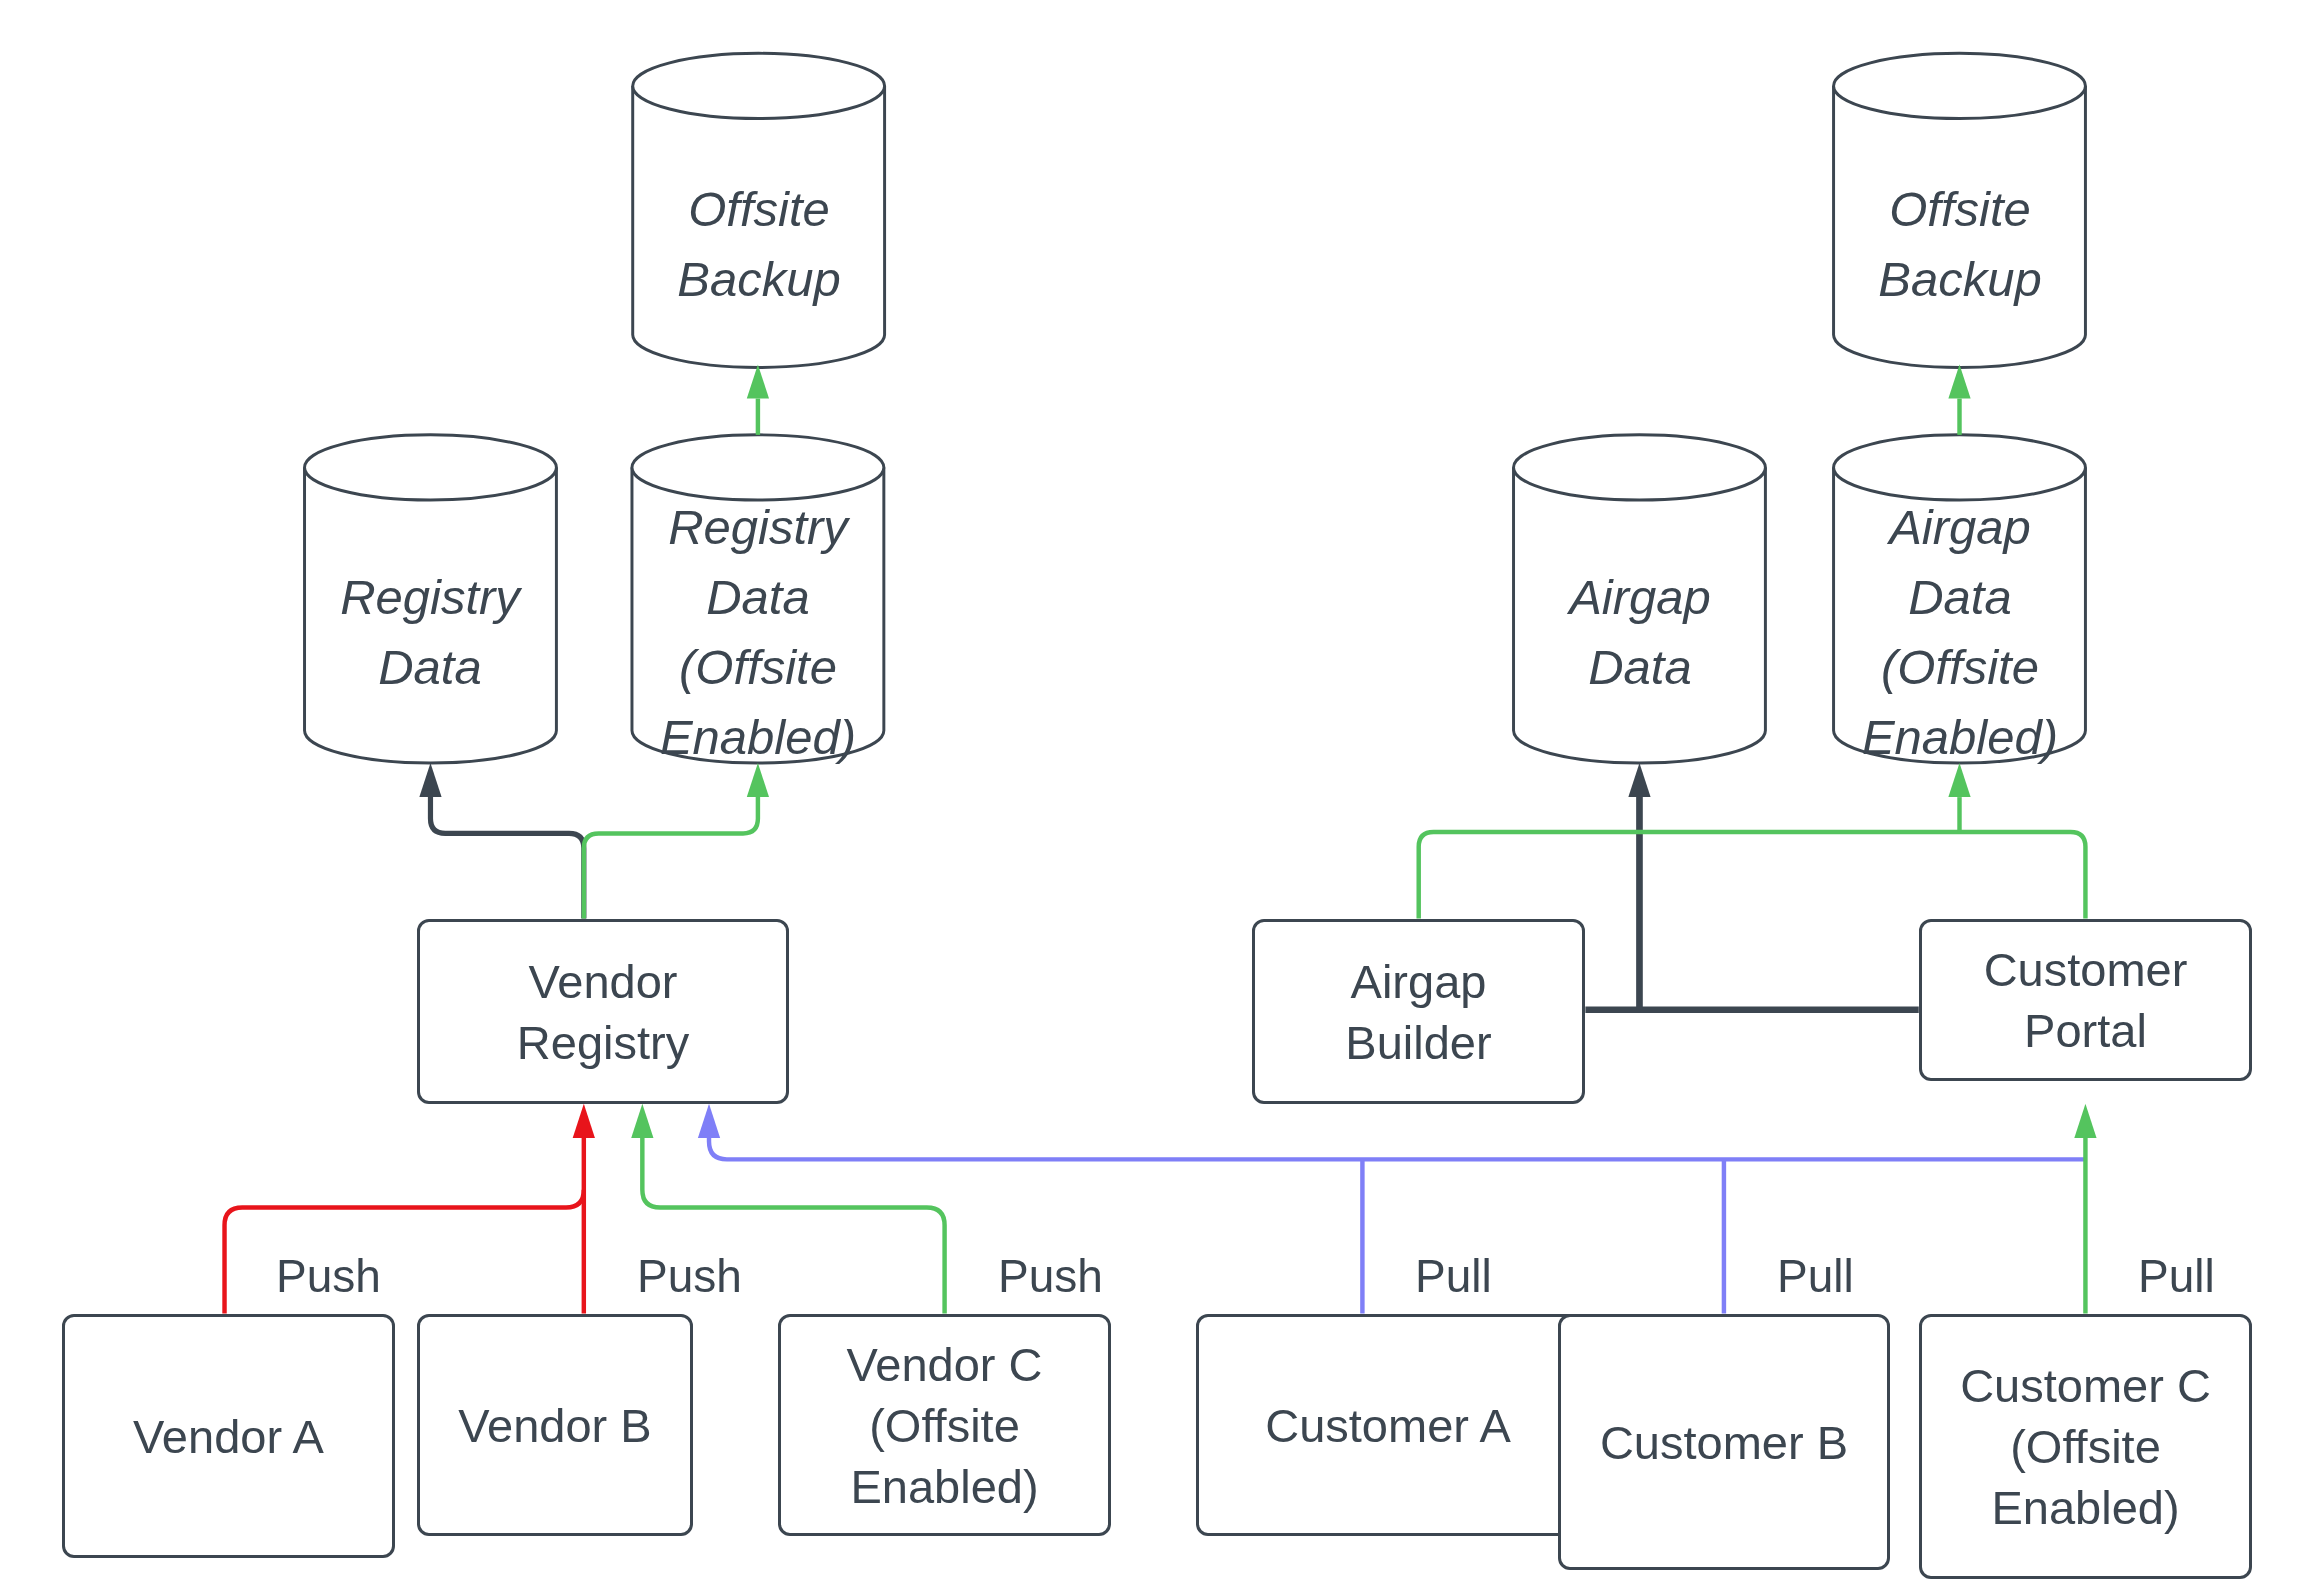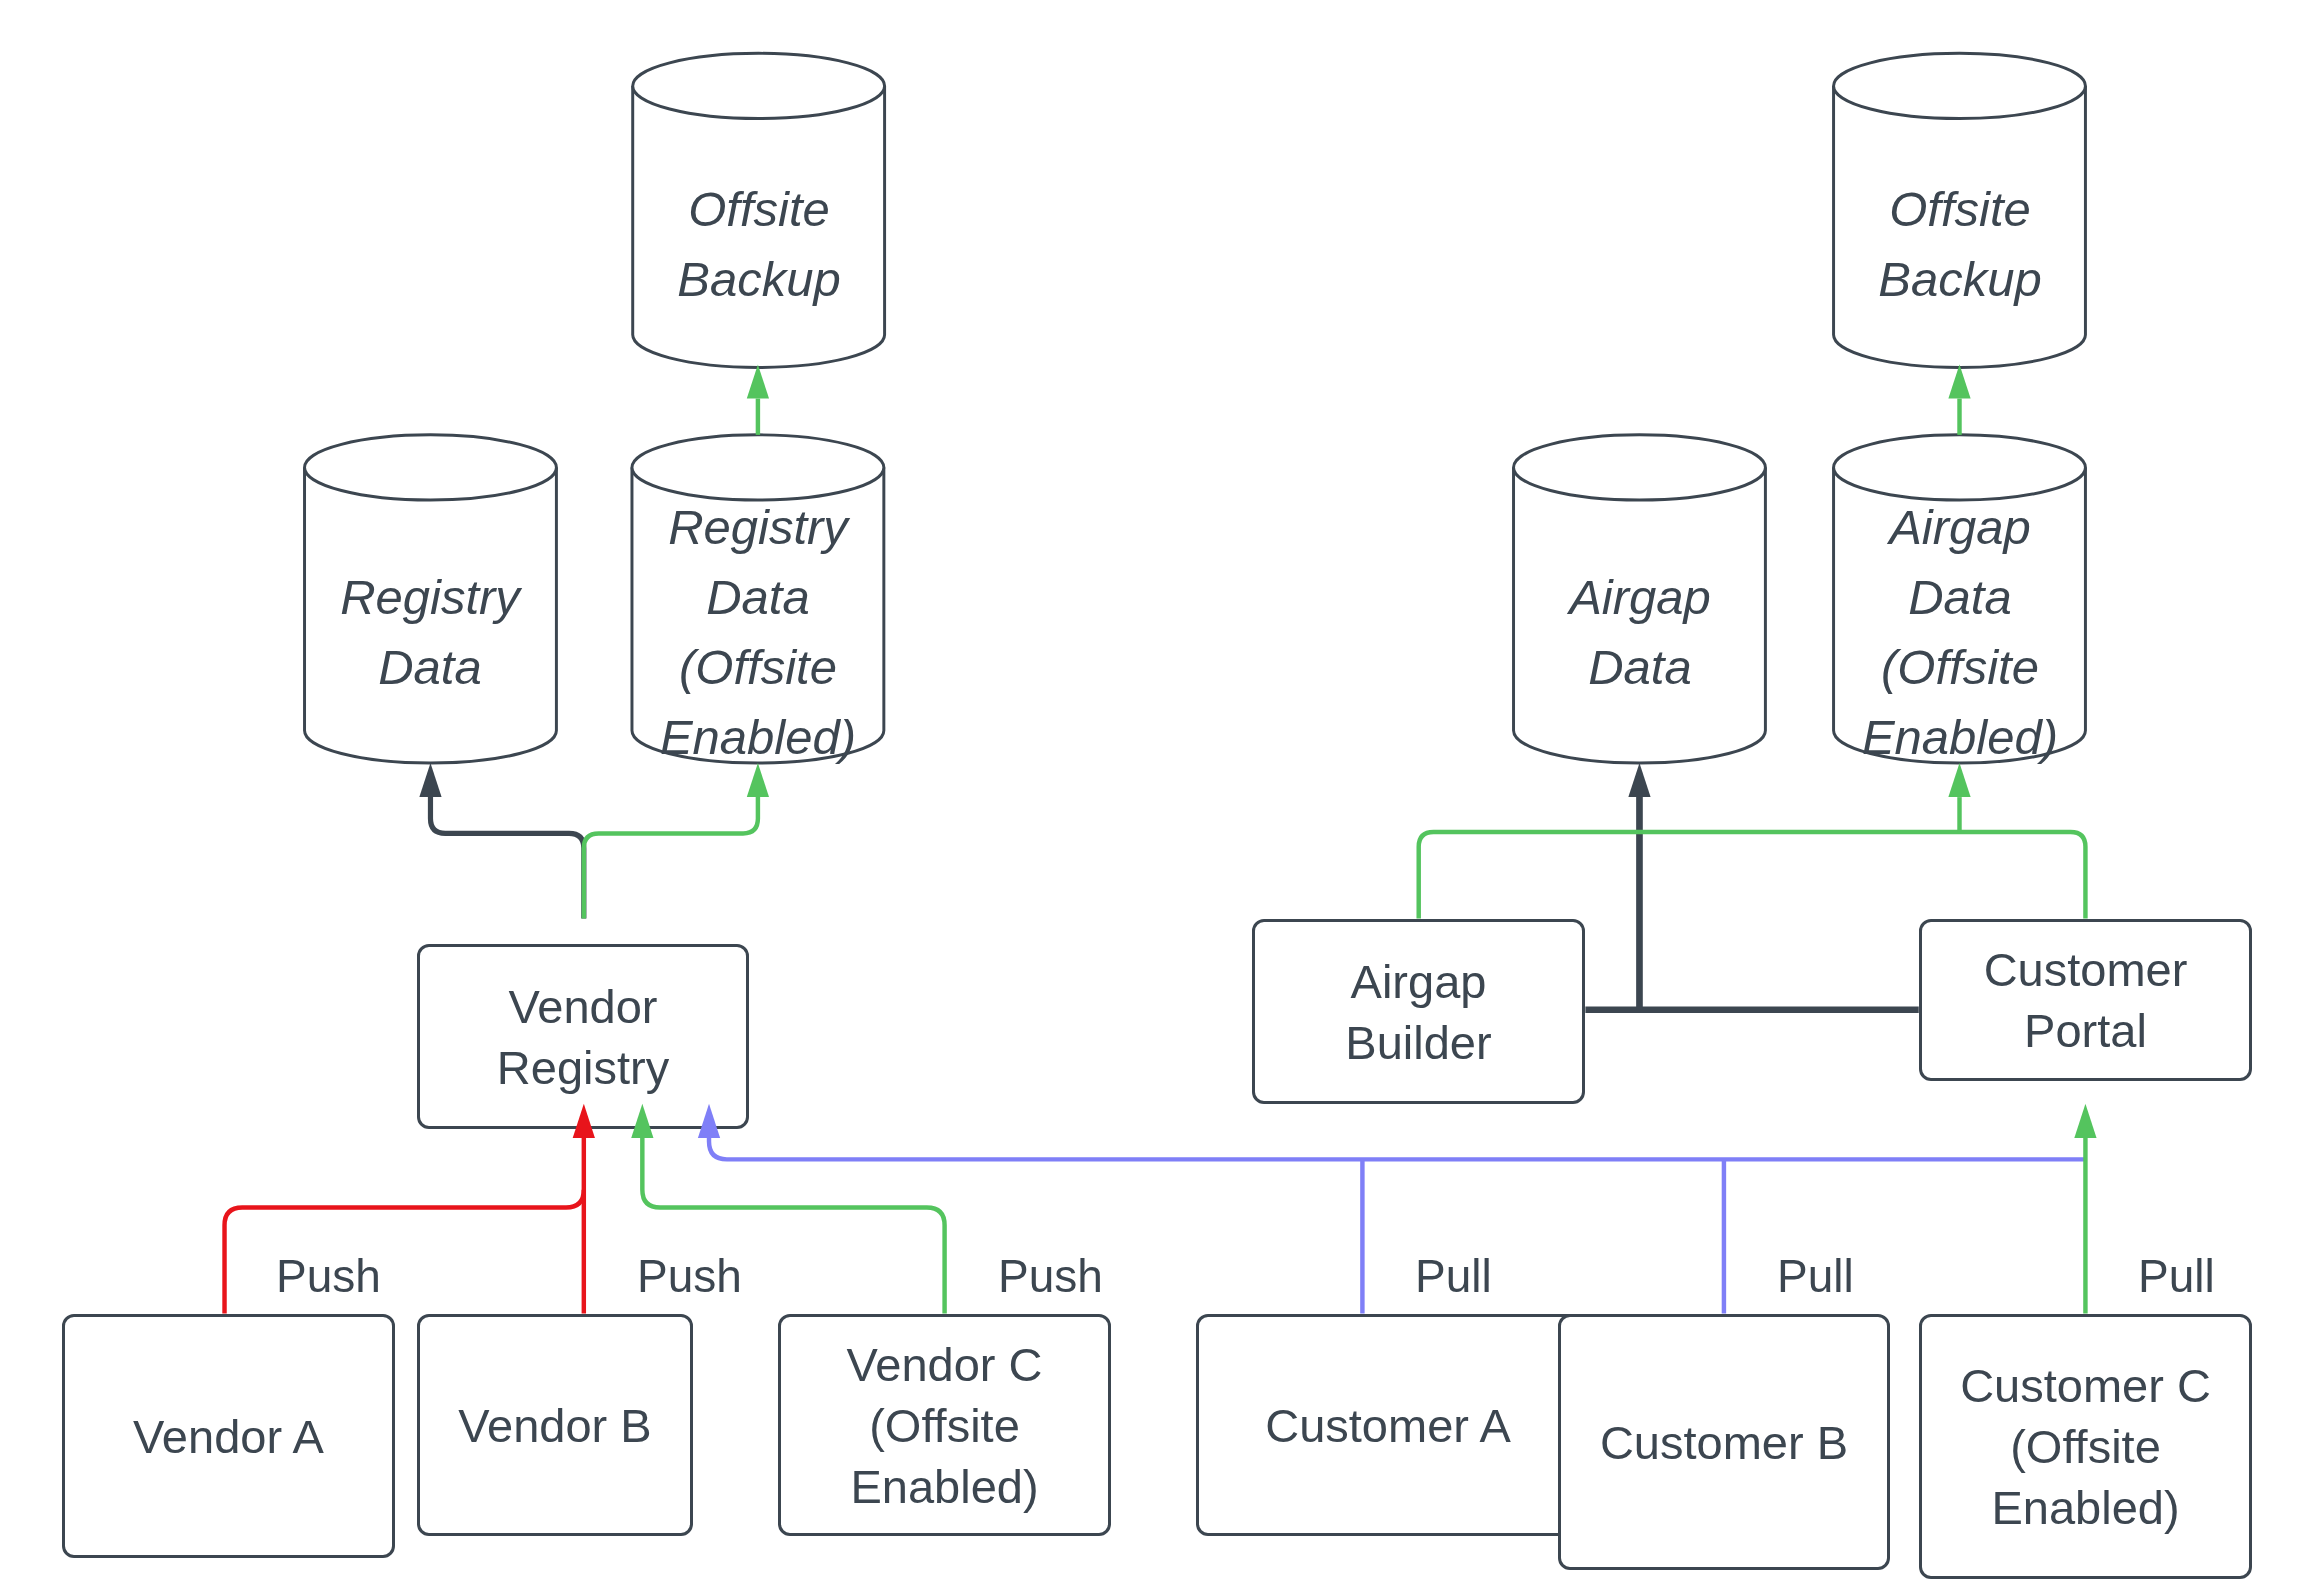--- a/index.html
+++ b/index.html
@@ -21,21 +21,21 @@
                justify-content:center; font-size:49px; line-height:70px;
                color:#3c4650; text-align:center; white-space:pre-line;font-style:italic; }
   .edge-label { position:absolute; font-size:46px; line-height:50px;
                 color:#3c4650; white-space:nowrap;margin-left:40px; }
 </style>
 </head>
 <body>
 
 <div id="stage">
 
-  <div class="box" style="left:417px;top:944px;width:332px;height:185px">
+  <div class="box" style="left:417px;top:919px;width:372px;height:185px">
     <div class="node-label">Vendor
 Registry</div>
   </div>
   <div class="box" style="left:1252px;top:919px;width:333px;height:185px">
     <div class="node-label">Airgap
 Builder</div>
   </div>
   <div class="box" style="left:1919px;top:919px;width:333px;height:162px">
     <div class="node-label">Customer
 Portal</div>

